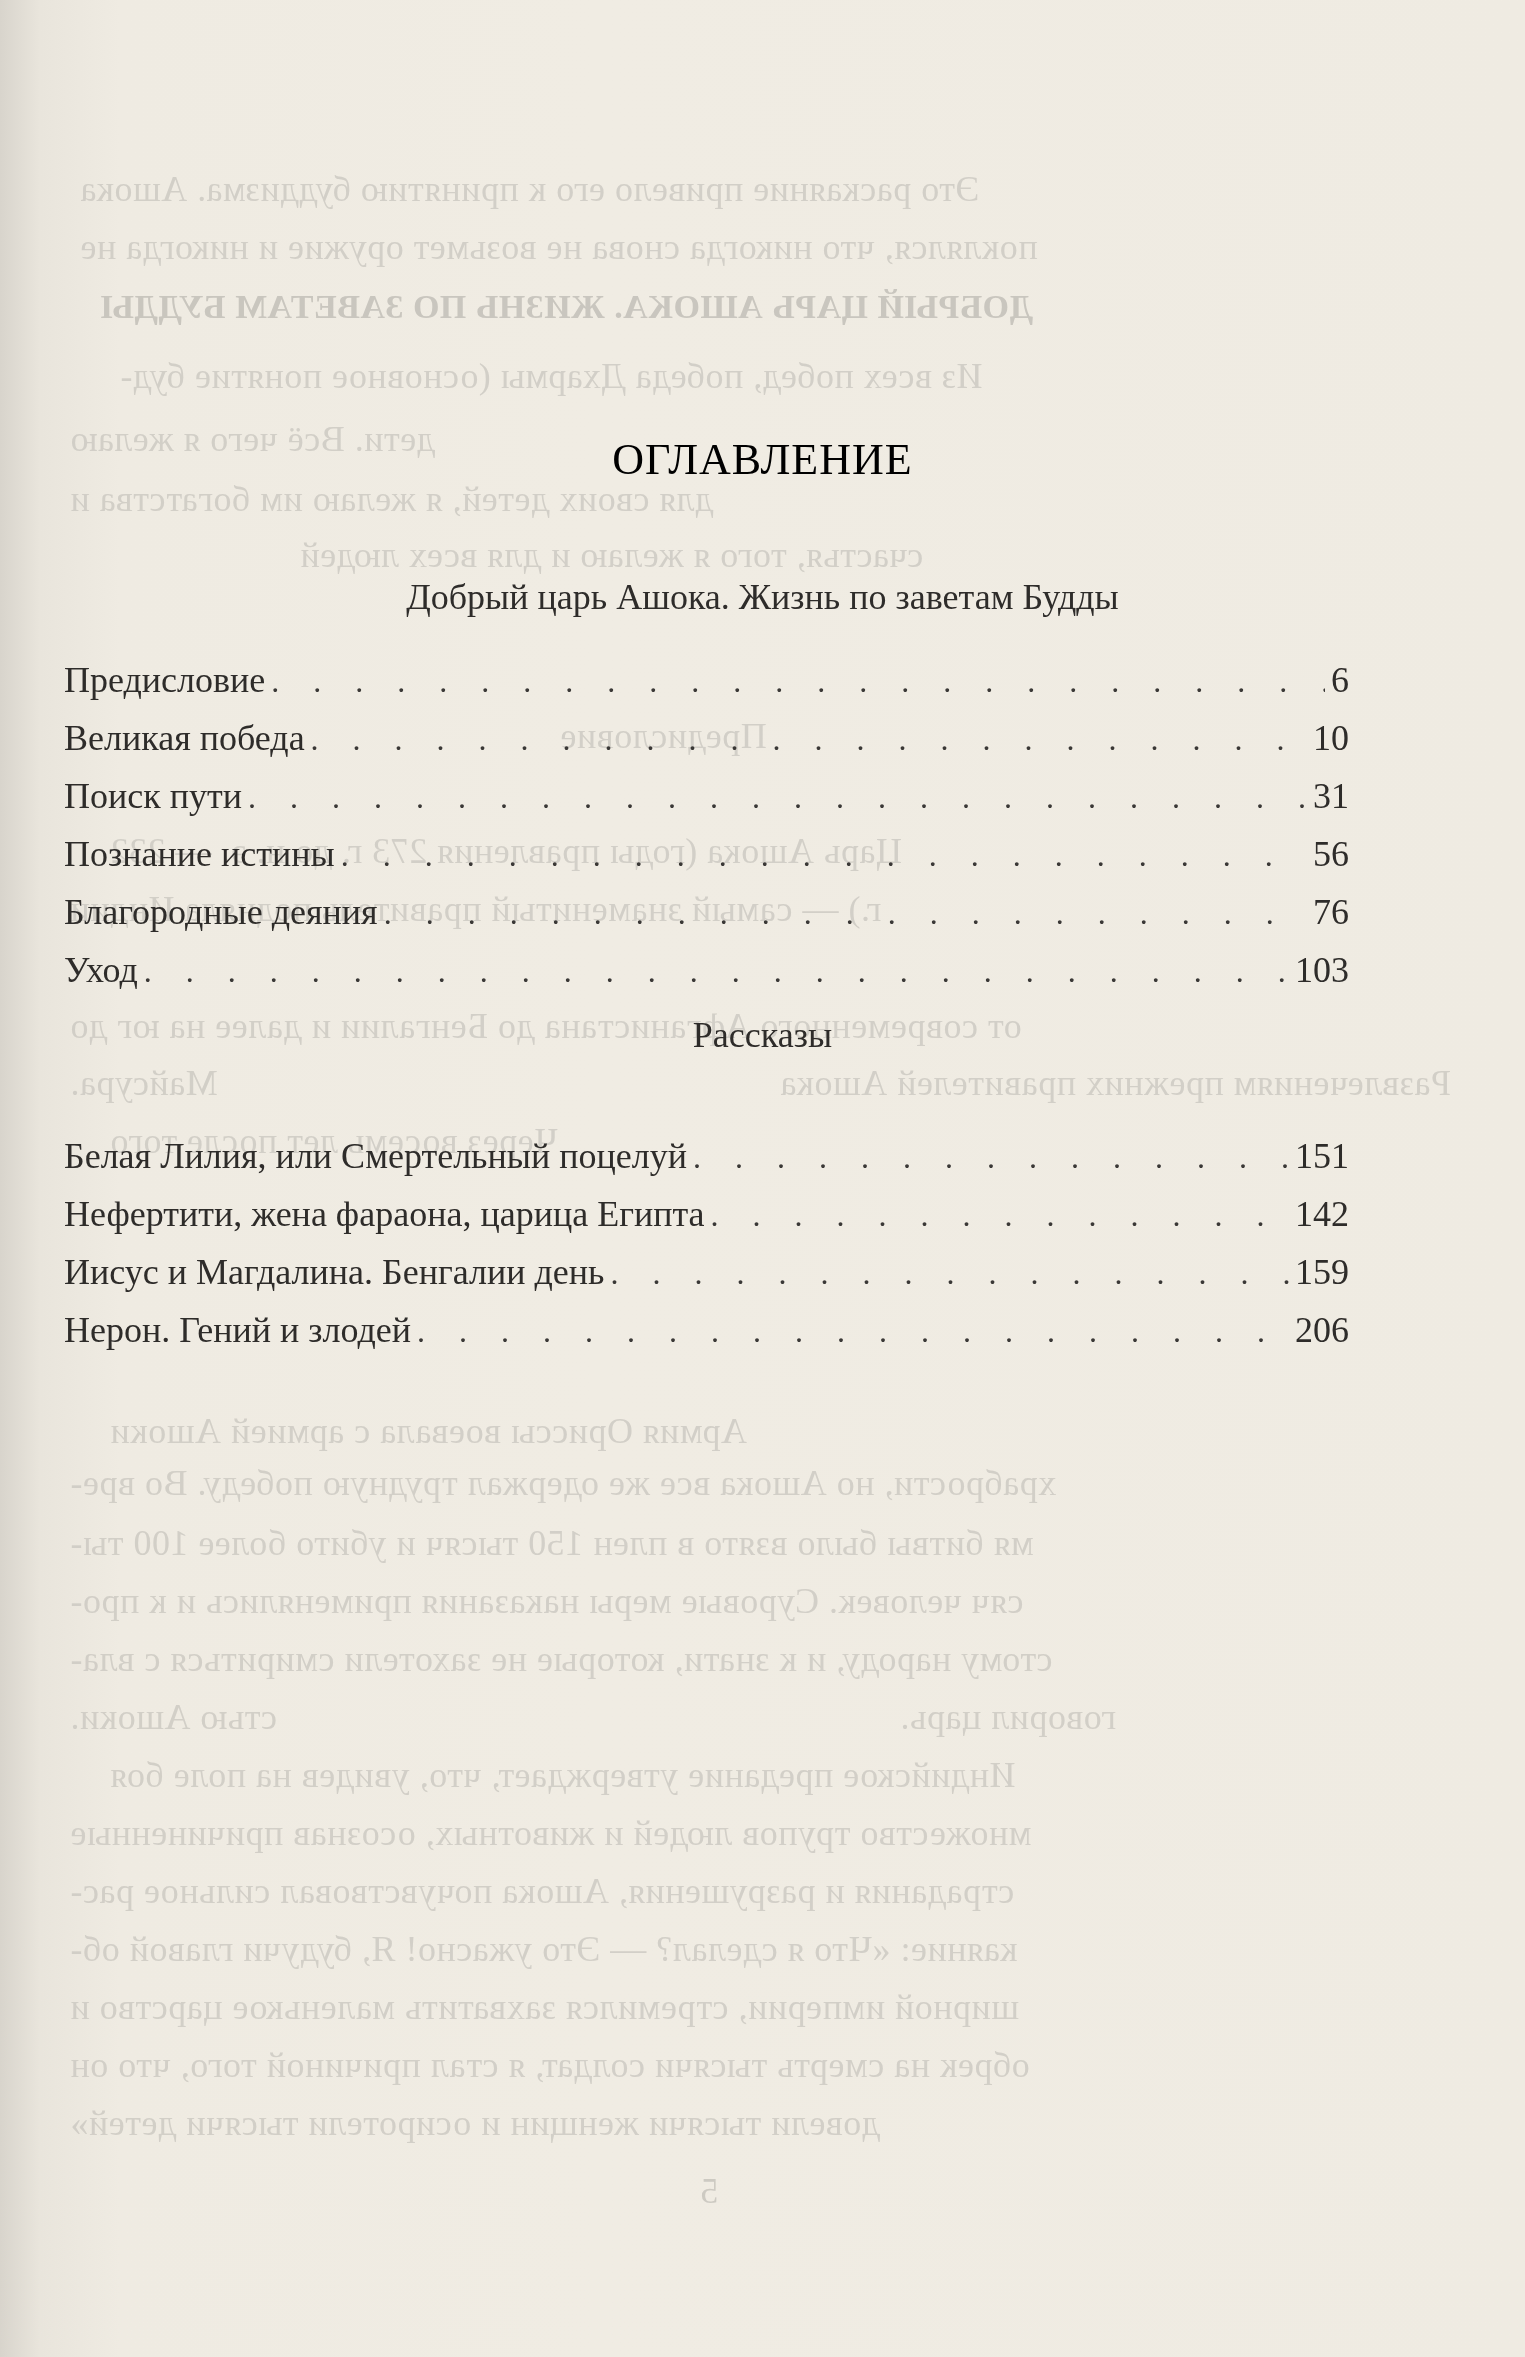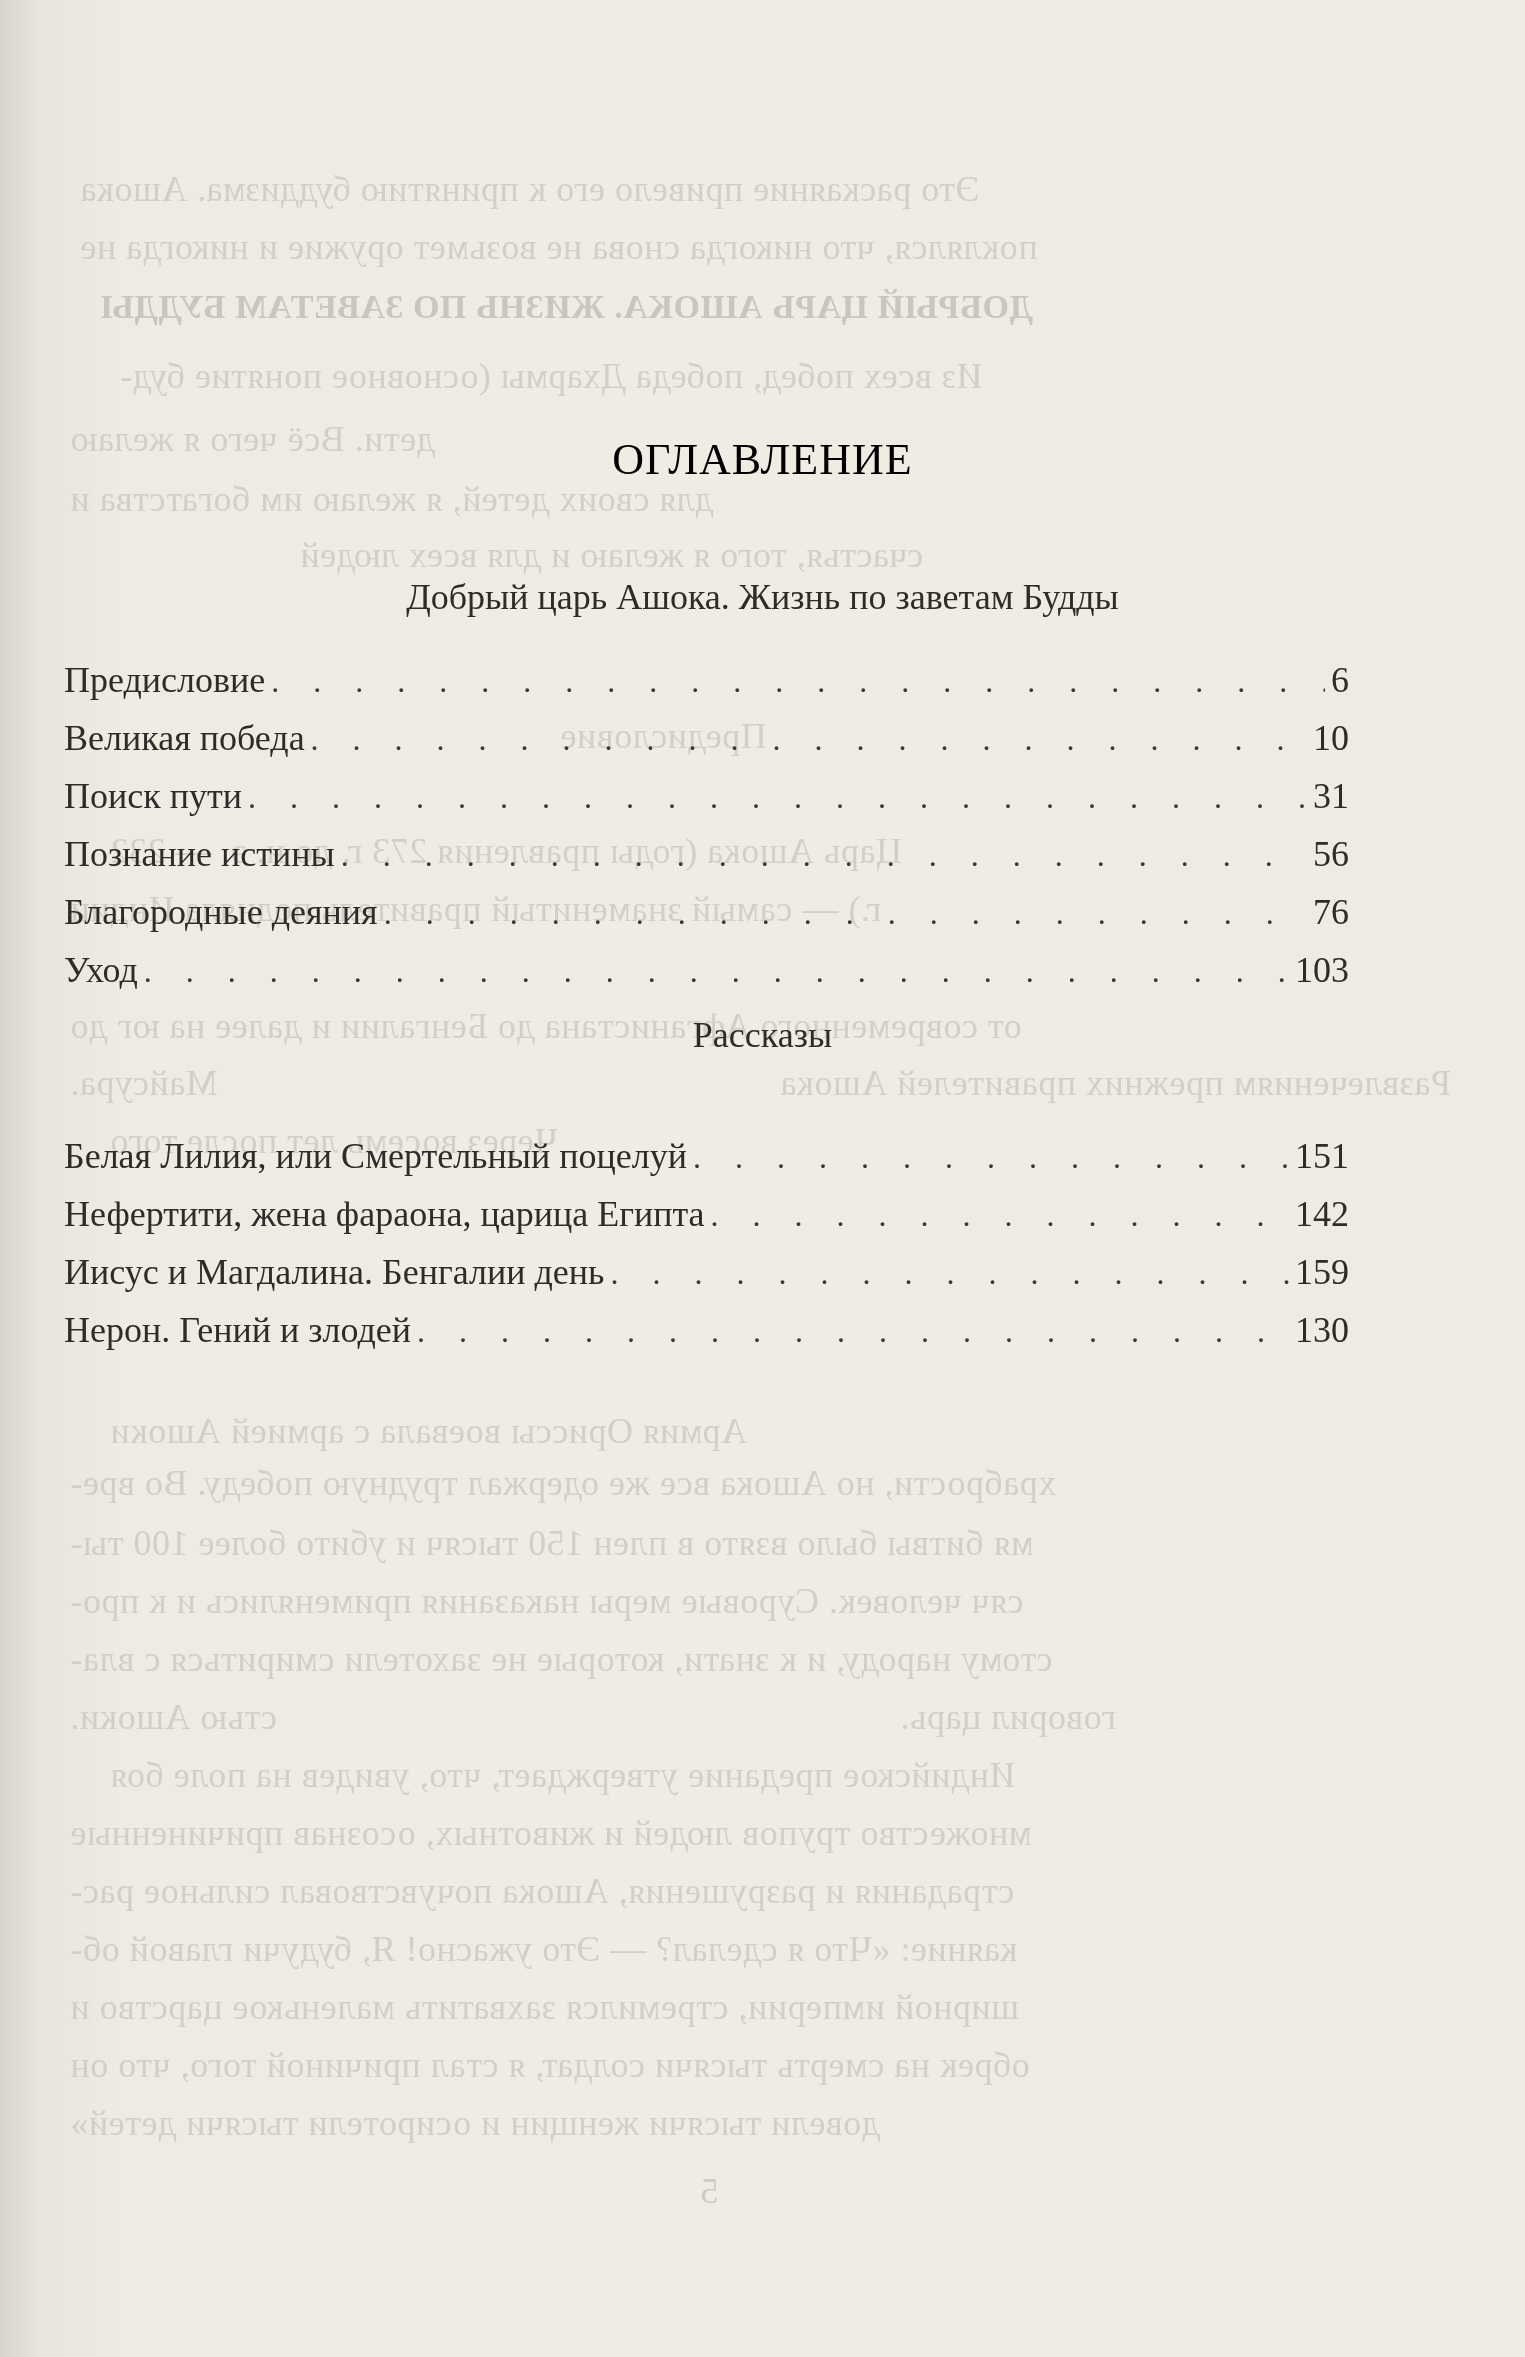--- a/index.html
+++ b/index.html
@@ -196,17 +196,17 @@
         <span class="page-num">142</span>
       </li>
       <li class="toc-entry">
         <span class="entry-title">Иисус и Магдалина. Бенгалии день</span>
         <span class="leader"></span>
         <span class="page-num">159</span>
       </li>
       <li class="toc-entry">
         <span class="entry-title">Нерон. Гений и злодей</span>
         <span class="leader"></span>
-        <span class="page-num">130</span>
+        <span class="page-num">206</span>
       </li>
     </ul>
   </section>
 </main>
 
 </body></html>

